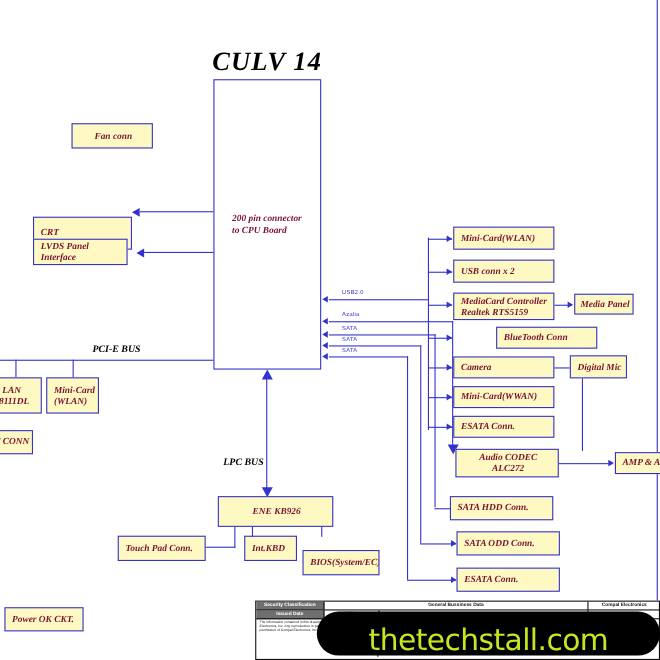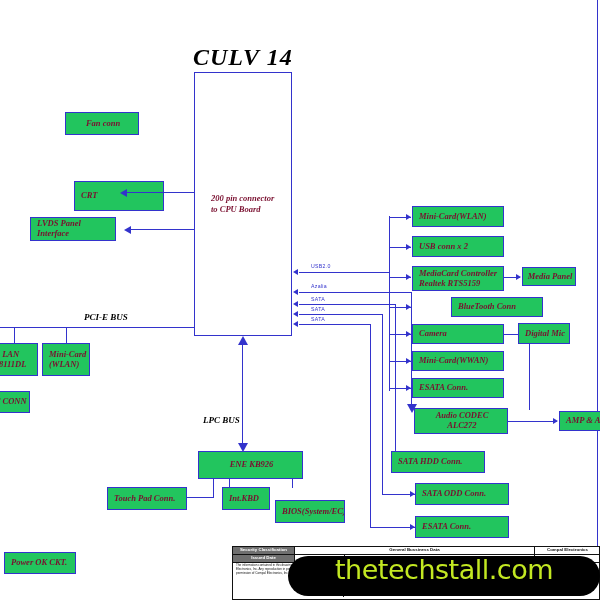--- a/index.html
+++ b/index.html
@@ -26,21 +26,21 @@
     font-size: 24px;
     letter-spacing: 1px;
     white-space: nowrap;
   }
 
   
   .box {
     position: absolute;
     box-sizing: border-box;
     border: 1.6px solid #3333cc;
-    background: #22c55e;
+    background: #fef9c3;
     color: #7a1030;
     font-family: "Liberation Serif", serif;
     font-style: italic;
     font-weight: bold;
     display: flex;
     align-items: center;
     justify-content: flex-start;
     padding-left: 6px;
     line-height: 1.15;
     font-size: 8.5px;
@@ -179,21 +179,21 @@
   
   .watermark {
     position: absolute;
     left: 288px;
     top: 556px;
     width: 312px;
     height: 40px;
     background: #000000;
     border-radius: 20px;
     display: flex;
-    align-items: flex-start;
+    align-items: flex-end;
     justify-content: center;
   }
   .watermark span {
     color: #c3e822;
     font-family: "DejaVu Sans", sans-serif;
     font-size: 27px;
     letter-spacing: -0.5px;
     line-height: 1;
   }
 
@@ -213,21 +213,21 @@
   <div class="page-border" style="left:597px; top:0px; width:1.4px; height:546px;"></div>
 
   <div class="cpu-block" style="left:194px; top:72px; width:98px; height:264px;"></div>
   <div class="cpu-label" style="left:211px; top:193px;">
     <span>200 pin connector</span><br>
     <span>to CPU Board</span>
   </div>
 
   <div class="box center" style="left:65px; top:112px; width:74px; height:23px;">Fan conn</div>
 
-  <div class="box" style="left:30px; top:181px; width:90px; height:30px;margin-left:44px;">CRT</div>
+  <div class="box" style="left:30px; top:197px; width:90px; height:30px;">CRT</div>
 
   <div class="box" style="left:30px; top:217px; width:86px; height:24px;">LVDS Panel Interface</div>
 
   <div class="wire h" style="left:127px; top:192px; width:67px;"></div>
   <div class="arrow left" style="left:120px; top:188.5px;"></div>
 
   <div class="wire h" style="left:131px; top:229px; width:63px;"></div>
   <div class="arrow left" style="left:124px; top:225.5px;"></div>
 
   <div class="wire h" style="left:0px; top:327px; width:194px;"></div>
@@ -353,21 +353,21 @@
     <div>
       <span>Audio CODEC</span>
       <span class="line2">ALC272</span>
     </div>
   </div>
 
   <div class="wire h" style="left:508px; top:420.5px; width:49px;"></div>
   <div class="arrow small-right" style="left:553px; top:417.5px;"></div>
   <div class="box" style="left:559px; top:411px; width:56px; height:20px;">AMP &amp; Au</div>
 
-  <div class="box" style="left:391px; top:451px; width:94px; height:22px;font-style:italic;">SATA HDD Conn.</div>
+  <div class="box" style="left:409px; top:451px; width:94px; height:22px;font-style:italic;">SATA HDD Conn.</div>
 
   <div class="box" style="left:415px; top:483px; width:94px; height:22px;">SATA ODD Conn.</div>
 
   <div class="box" style="left:415px; top:516px; width:94px; height:22px;">ESATA Conn.</div>
 
   <div class="title-block">
     <div class="tb-cell shaded" style="left:0px; top:0px; width:62px; height:8px;">Security Classification</div>
     <div class="tb-cell" style="left:62px; top:0px; width:240px; height:8px;">General Bussiness Data</div>
     <div class="tb-cell" style="left:302px; top:0px; width:66px; height:8px;">Compal Electronics</div>
 

